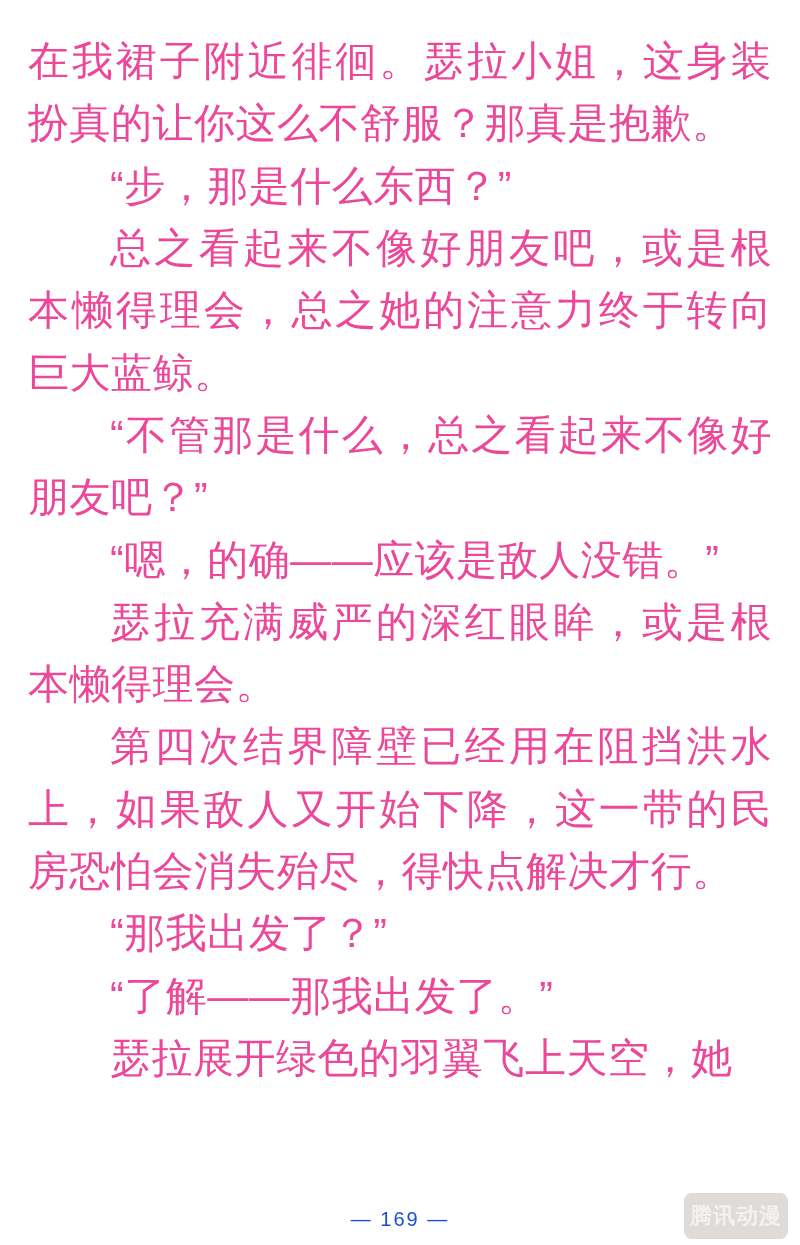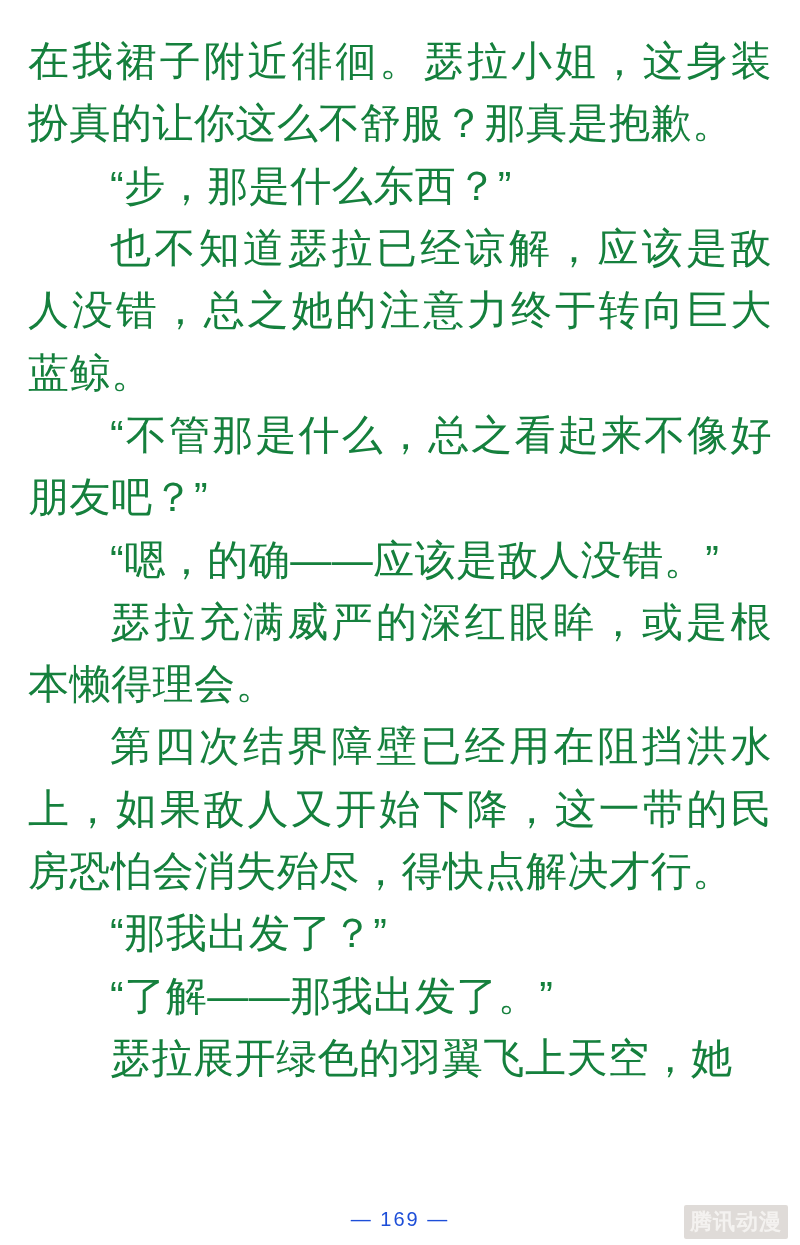--- a/index.html
+++ b/index.html
@@ -21,21 +21,21 @@
     box-sizing: border-box;
     padding: 30px 28px 0 28px;
     display: flex;
     flex-direction: column;
   }
   .body-text {
     font-size: 41px;
     line-height: 1.52;
     letter-spacing: 0.5px;
     font-weight: 400;
-    color: #15803d;
+    color: #ec4899;
     text-align: justify;
     text-justify: inter-character;
   }
   .para {
     margin: 0 0 0 0;
     text-indent: 2em;
   }
   .para.no-indent {
     text-indent: 0;
   }
@@ -55,35 +55,35 @@
   .watermark {
     position: absolute;
     right: 12px;
     bottom: 6px;
     font-size: 22px;
     font-weight: 700;
     color: #e6e2df;
     letter-spacing: 1px;
     background: #dedad6;
     color: #f4f2f0;
-    padding: 2px 6px;
-    border-radius: 2px;
+    padding: 8px 6px;
+    border-radius: 8px;
     opacity: 0.95;
     font-family: "Liberation Sans", sans-serif;
   }
 </style>
 </head>
 <body>
 
 <div class="page">
 
   <div class="body-text">
     <p class="para no-indent">在我裙子附近徘徊。瑟拉小姐，这身装扮真的让你这么不舒服？那真是抱歉。</p>
     <p class="para">“步，那是什么东西？”</p>
-    <p class="para">也不知道瑟拉已经谅解，应该是敌人没错，总之她的注意力终于转向巨大蓝鲸。</p>
+    <p class="para">总之看起来不像好朋友吧，或是根本懒得理会，总之她的注意力终于转向巨大蓝鲸。</p>
     <p class="para">“不管那是什么，总之看起来不像好朋友吧？”</p>
     <p class="para">“嗯，的确——应该是敌人没错。”</p>
     <p class="para">瑟拉充满威严的深红眼眸，或是根本懒得理会。</p>
     <p class="para">第四次结界障壁已经用在阻挡洪水上，如果敌人又开始下降，这一带的民房恐怕会消失殆尽，得快点解决才行。</p>
     <p class="para">“那我出发了？”</p>
     <p class="para">“了解——那我出发了。”</p>
     <p class="para">瑟拉展开绿色的羽翼飞上天空，她</p>
   </div>
 
   <div class="footer">

